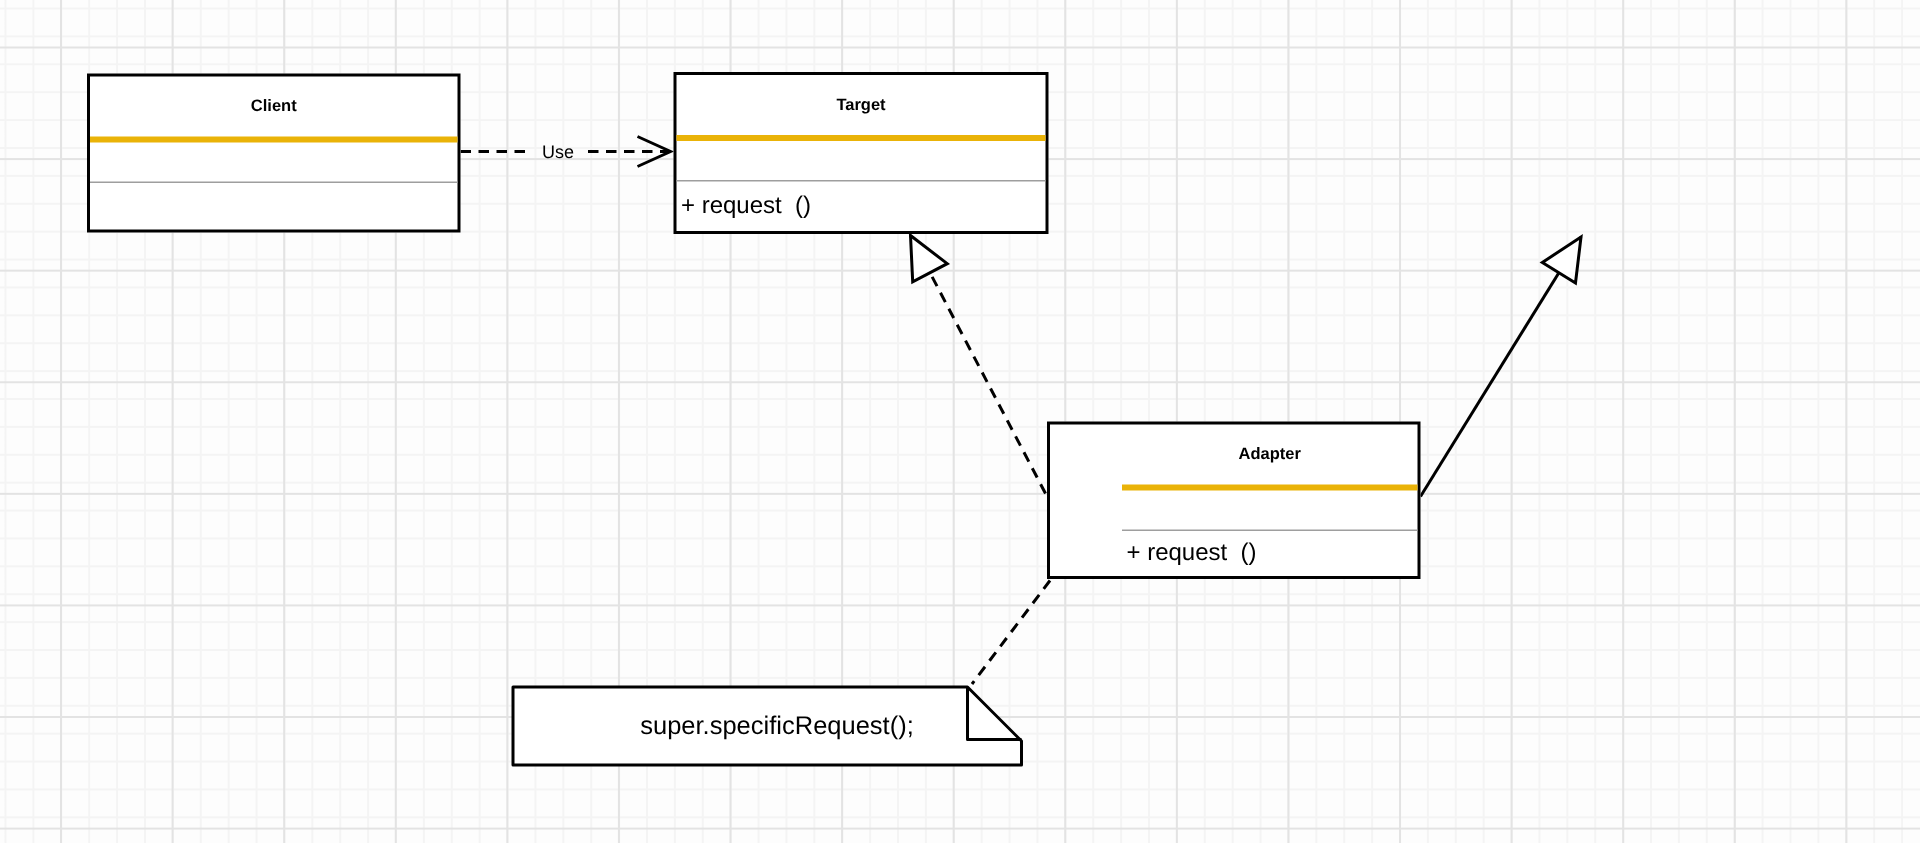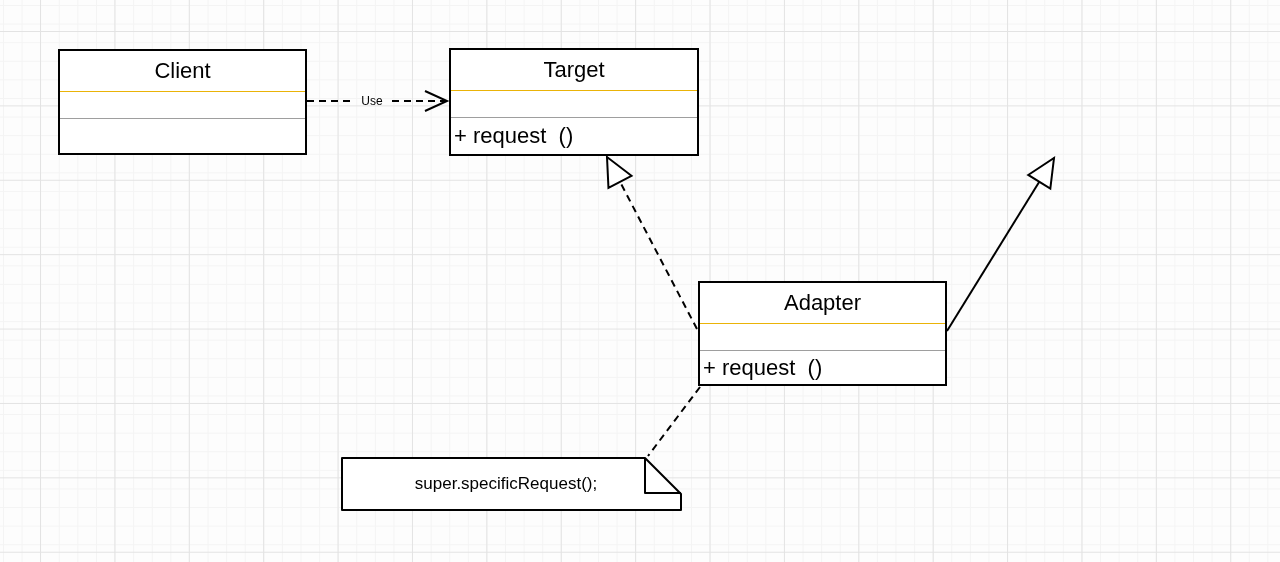--- a/index.html
+++ b/index.html
@@ -21,45 +21,45 @@
   .svg-layer{position:absolute;left:0;top:0;}
   .uml-class{
     position:absolute;
     box-sizing:border-box;
     background:#ffffff;
     border:2px solid #000000;
     display:flex;flex-direction:column;
   }
   .uml-title{
     height:40px;flex:0 0 auto;
-    border-bottom:1px solid #eab308;
+    border-bottom:4px solid #eab308;
     display:flex;align-items:center;justify-content:center;
-    font-weight:normal;font-size:22px;
+    font-weight:bold;font-size:11px;
   }
   .uml-attrs{
     height:26px;flex:0 0 auto;
     border-bottom:1px solid #9e9e9e;
   }
   .uml-methods{
     flex:1 1 auto;
     display:flex;align-items:center;
-    font-size:22px;
+    font-size:16px;
     padding-left:3px;
     white-space:pre;
   }
   .client {left:58px;  top:49px;  width:249px; height:106px;}
   .target {left:449px; top:48px;  width:250px; height:108px;}
   .adaptee{left:965px; top:48px;  width:251px; height:107px;}
-  .adapter{left:698px; top:281px; width:249px; height:105px;}
+  .adapter{left:698px; top:281px; width:249px; height:105px;padding-left:48px;}
   .use-label{
     position:absolute;left:352px;top:91px;width:40px;height:20px;
     text-align:center;line-height:20px;font-size:12px;
   }
   .note-label{
-    position:absolute;left:336px;top:459px;width:340px;height:50px;
+    position:absolute;left:348px;top:459px;width:340px;height:50px;
     display:flex;align-items:center;justify-content:center;
     font-size:17px;
   }
 </style>
 </head>
 <body>
 
 <div class="canvas">
 
   <svg class="svg-layer" width="1280" height="562" viewBox="0 0 1280 562">

